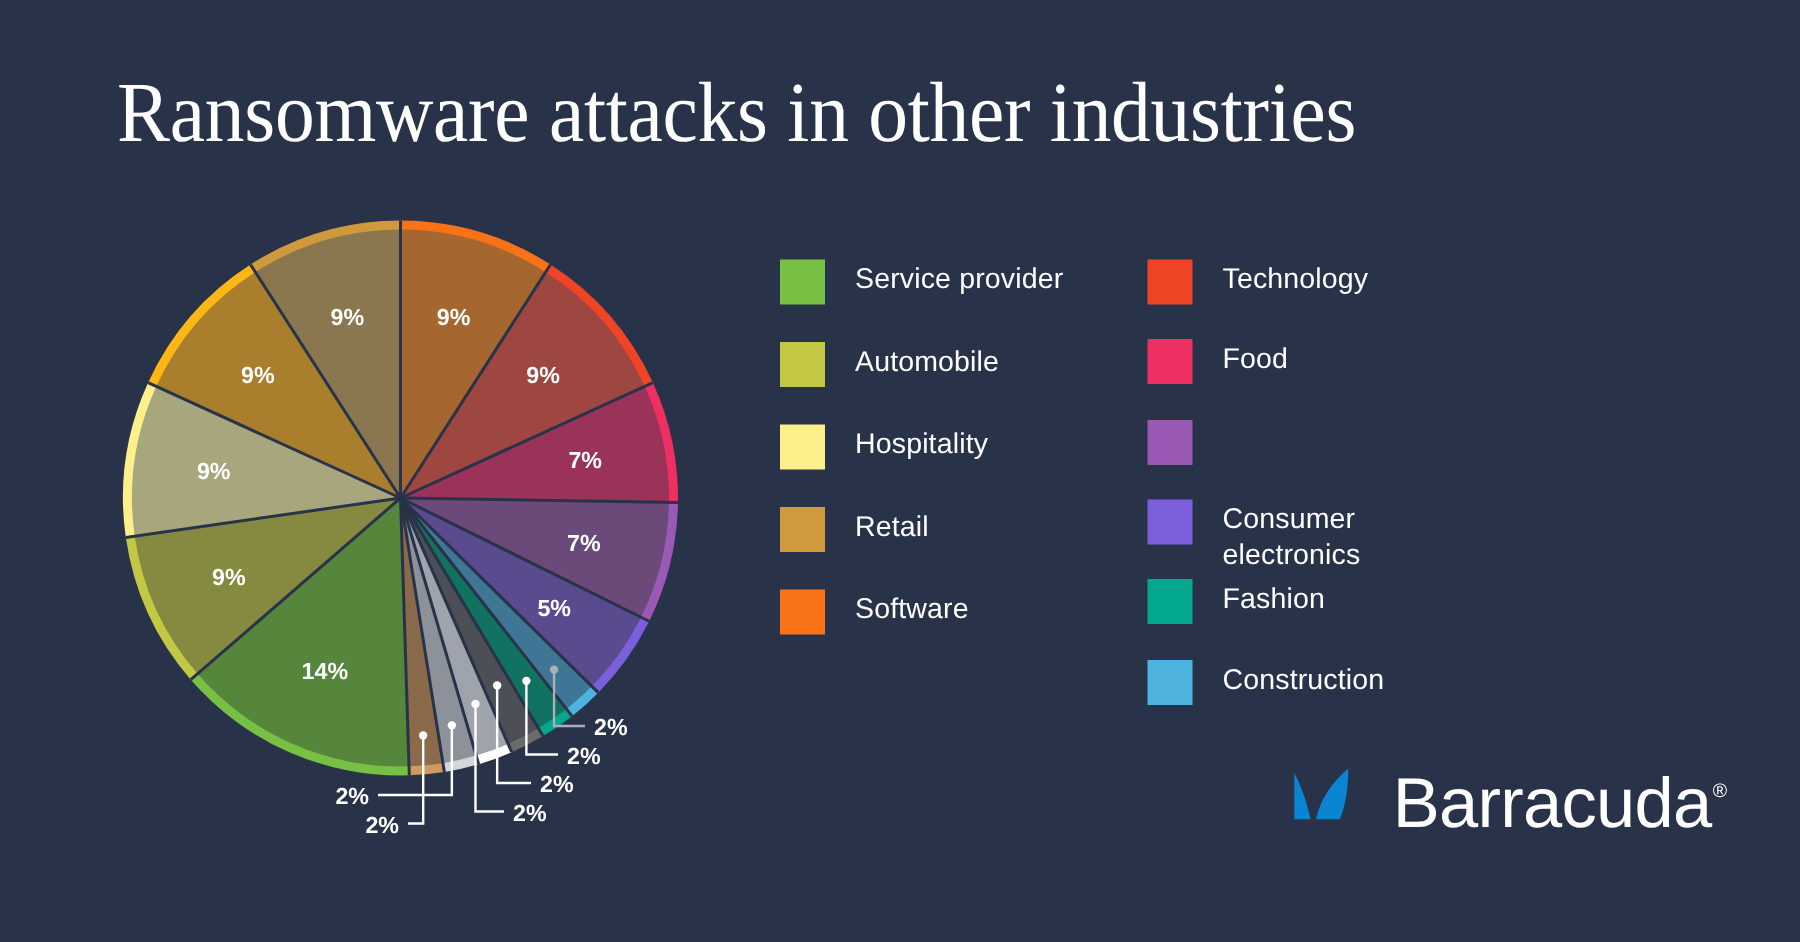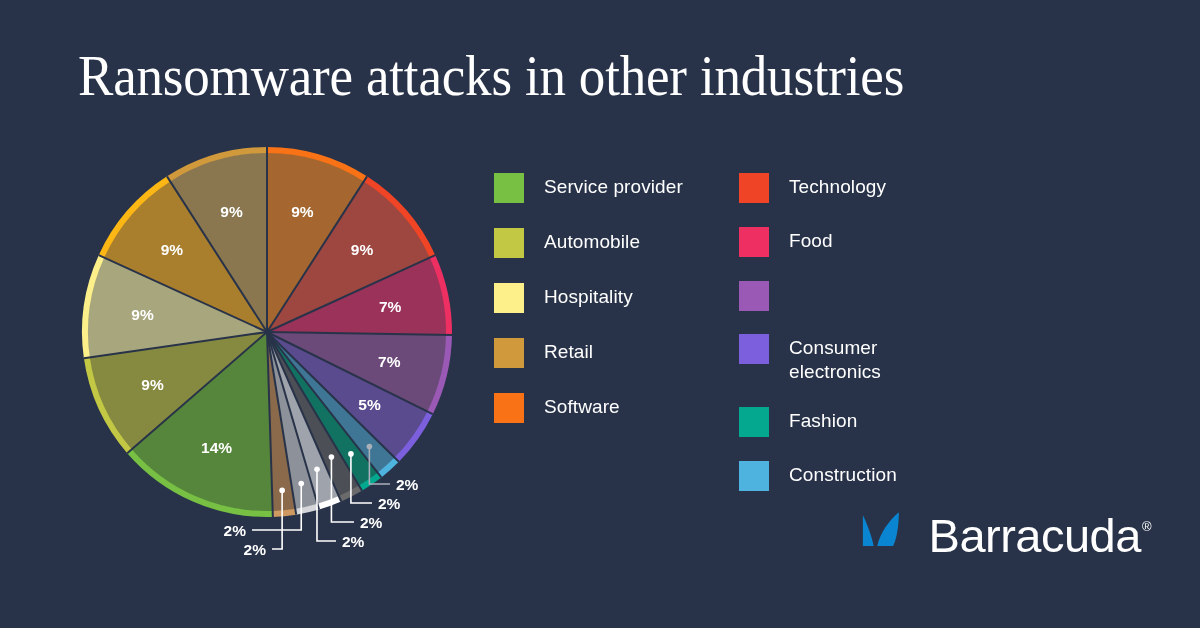--- a/index.html
+++ b/index.html
@@ -61,34 +61,34 @@
     fill: #ffffff;
   }
   .leader {
     stroke-width: 1.6px;
     fill: none;
   }
 
   
   #legend {
     position: absolute;
-    left: 494px;
+    left: 520px;
     top: 172px;
     width: 660px;
     height: 320px;
     display: flex;
     flex-direction: row;
     gap: 0px;
   }
   .legend-col {
     display: flex;
     flex-direction: column;
   }
   .legend-col.c1 { width: 245px; }
-  .legend-col.c2 { width: 210px; gap: 22px; }
+  .legend-col.c2 { width: 210px; }
   .legend-col.c3 { width: 205px; }
 
   .legend-item {
     display: flex;
     flex-direction: row;
     align-items: flex-start;
     height: 55px;
   }
   .legend-swatch {
     width: 30px;

